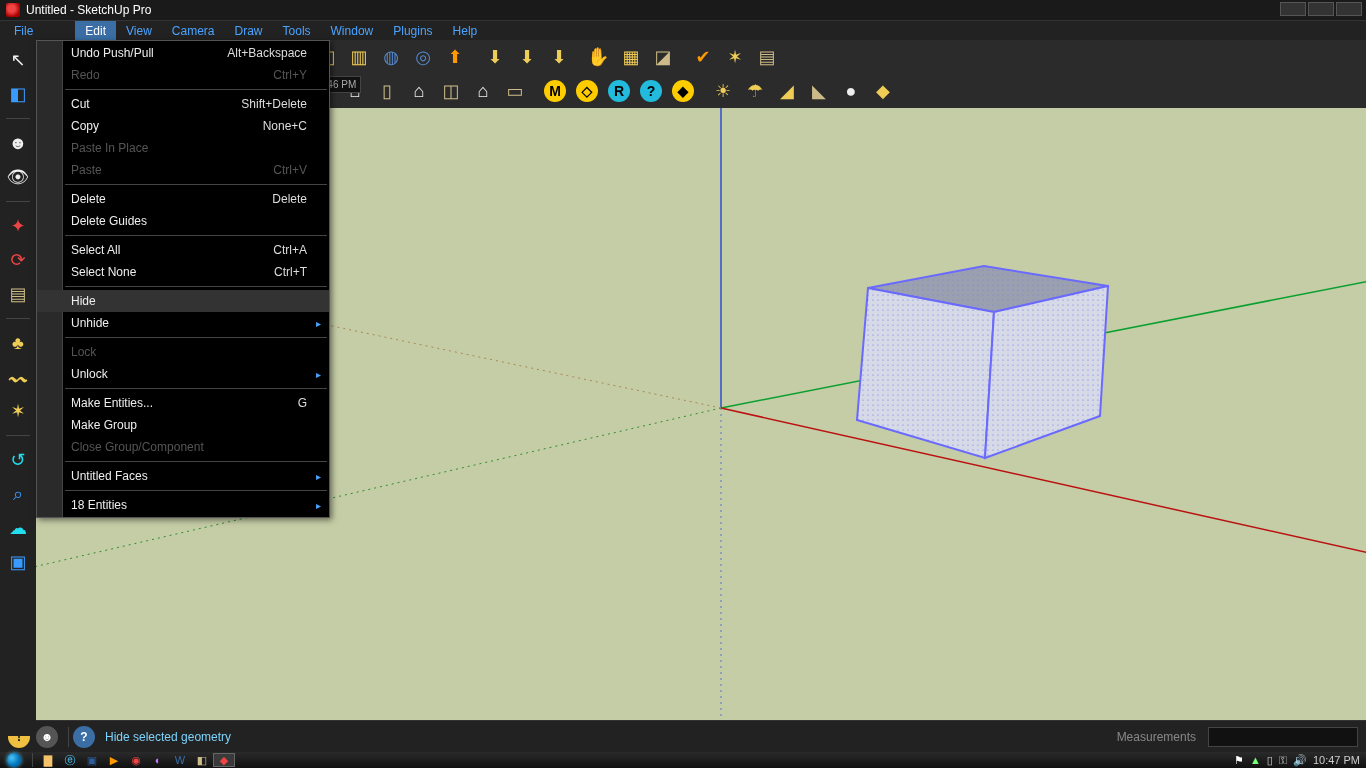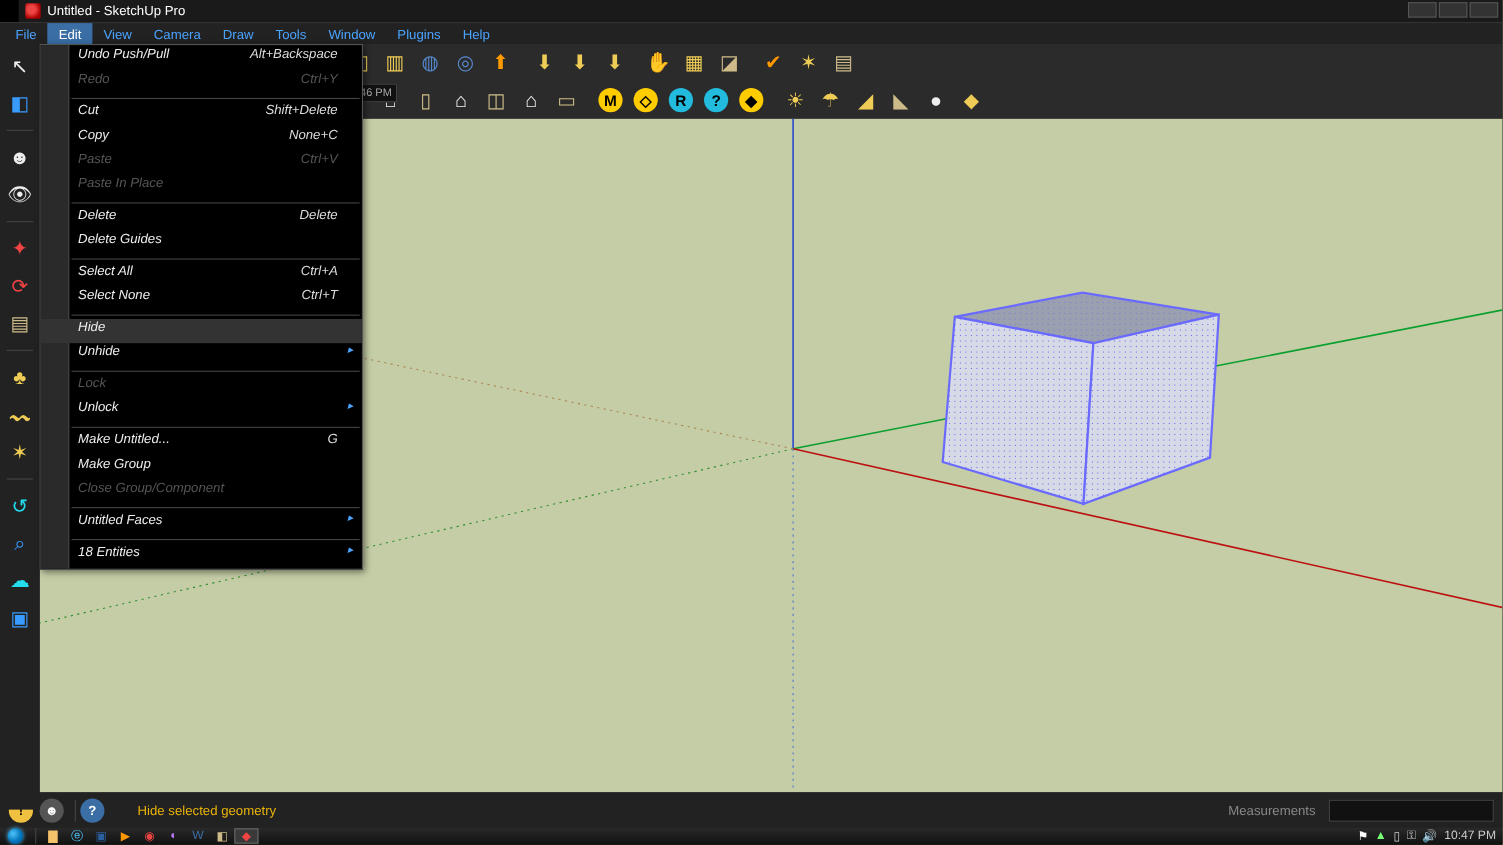--- a/index.html
+++ b/index.html
@@ -1,28 +1,28 @@
 <!DOCTYPE html>
 <html><head>
 <meta charset="utf-8">
 <style>
   * { box-sizing: border-box; margin: 0; padding: 0; }
   body { font-family: "Segoe UI", Tahoma, sans-serif; font-size: 12px; background: #000; color: #ccc; width: 1366px; height: 768px; overflow: hidden; position: relative; }
   
   
-  .titlebar { height: 20px; background: #1a1a1a; display: flex; align-items: center; padding-left: 6px; margin-left: 17px; }
+  .titlebar { height: 20px; background: #1a1a1a; display: flex; align-items: center; padding-left: 6px; }
   .titlebar .icon { width: 14px; height: 14px; background: radial-gradient(circle at 40% 40%, #e44 30%, #a00 70%); border-radius: 2px; margin-right: 6px; }
   .titlebar .title { color: #fff; font-size: 12px; }
   .titlebar .win-btns { position: absolute; right: 4px; top: 2px; display: flex; gap: 2px; }
   .titlebar .win-btns span { width: 26px; height: 14px; background: #333; border: 1px solid #555; display: inline-block; }
   
   
   .menubar { height: 20px; background: #222; display: flex; align-items: stretch; padding-left: 4px; border-top:1px solid #333;}
   .menubar span { padding: 3px 10px; color: #4aa3ff; cursor: default; font-size: 12px; line-height:14px;text-align:right;}
-  .menubar span.active { background: #3a6ea5; color: #fff; }
+  .menubar span.active { background: #3a6ea5; color: #fff; margin-left: 32px; }
   
   
   .top-toolbars { background: #2b2b2b; }
   .trow { height: 34px; display: flex; align-items: center; padding-left: 40px; gap: 2px; border-bottom: 0; }
   .tbtn { width: 30px; height: 30px; display:flex; align-items:center; justify-content:center; cursor:default; border-radius:2px; font-size:18px;}
   .tsep { width: 6px; }
   
   
   .i-red    { color: #e44; }
   .i-orange { color: #f90; }
@@ -41,33 +41,33 @@
   .left-toolbar { position: absolute; left: 0; top: 40px; width: 36px; bottom: 32px; background: #222; display: flex; flex-direction: column; align-items: center; padding-top: 6px; gap: 6px; z-index:2;}
   .ltbtn { width: 28px; height: 28px; display:flex;align-items:center;justify-content:center; font-size:18px; cursor:default;}
   
   
   .viewport { position: absolute; left: 36px; right: 0; top: 108px; bottom: 48px; background: #c5cda6; overflow:hidden;}
   .viewport svg { width:100%; height:100%; display:block; }
   
   
   .dropdown { position: absolute; left: 36px; top: 40px; width: 294px; background: #000; border: 1px solid #555; box-shadow: 2px 2px 6px rgba(0,0,0,.5); z-index:10; padding:1px 0;}
   .dropdown .gutter {position:absolute;left:0;top:0;bottom:0;width:26px;background:#2a2a2a;border-right:1px solid #444;}
-  .ditem { position:relative; height: 22px; display: flex; align-items: flex-start; padding-left: 34px; padding-right: 22px; color: #eee; cursor:default; z-index:1;font-style:italic;}
+  .ditem { position:relative; height: 22px; display: flex; align-items: center; padding-left: 34px; padding-right: 22px; color: #eee; cursor:default; z-index:1;}
   .ditem.disabled { color: #555; }
   .ditem.highlight { background: #333; }
   .ditem .lbl { flex: 1; font-size:12px;}
   .ditem .sc { color: #ddd; font-size:12px;}
   .ditem.disabled .sc { color: #555; }
   .ditem .arrow { position:absolute; right:8px; font-size:10px; color:#4aa3ff;}
   .dsep { position:relative;height: 1px; background: #444; margin: 3px 2px 3px 28px; z-index:1;}
   
   
   .statusbar { position: absolute; left: 0; right: 0; bottom: 16px; height: 32px; background: #222; display:flex; align-items:center; padding:0 8px; border-top:1px solid #333;}
   .statusbar .sbtn { width:22px;height:22px;border-radius:50%;background:#444;color:#000;display:flex;align-items:center;justify-content:center;margin-right:6px;font-weight:bold;}
-  .statusbar .help { color:#eab308; margin-left:24px;}
+  .statusbar .help { color:#7dd3fc; margin-left:4px;}
   .statusbar .meas { margin-left:auto; color:#888; padding-right:6px;}
   .statusbar .meas-box { width:150px;height:20px;background:#111;border:1px solid #444;margin-left:6px;}
   
   
   .taskbar { position: absolute; left:0; right:0; bottom:0; height:16px; background: linear-gradient(#2a2a2a,#111); display:flex; align-items:center;}
   .start-orb { width:28px;height:16px; display:flex;align-items:center;justify-content:center;}
   .start-orb span{ width:14px;height:14px;border-radius:50%;background:radial-gradient(circle at 35% 35%, #4fc3f7, #0277bd 55%, #01579b);box-shadow:0 0 4px #4fc3f7;}
   .tb-icon { width:22px;height:14px;display:flex;align-items:center;justify-content:center;font-size:11px;}
   .tb-sep {width:1px;height:14px;background:#444;margin:0 4px;}
   .tray { margin-left:auto; display:flex;align-items:center;gap:6px; padding-right:6px;}
@@ -228,26 +228,26 @@
     <div class="dsep"></div>
     <div class="ditem">
       <span class="lbl">Cut</span>
       <span class="sc">Shift+Delete</span>
     </div>
     <div class="ditem">
       <span class="lbl">Copy</span>
       <span class="sc">None+C</span>
     </div>
     <div class="ditem disabled">
+      <span class="lbl">Paste In Place</span>
+    </div>
+    <div class="ditem disabled">
       <span class="lbl">Paste</span>
       <span class="sc">Ctrl+V</span>
     </div>
-    <div class="ditem disabled">
-      <span class="lbl">Paste In Place</span>
-    </div>
     <div class="dsep"></div>
     <div class="ditem">
       <span class="lbl">Delete</span>
       <span class="sc">Delete</span>
     </div>
     <div class="ditem">
       <span class="lbl">Delete Guides</span>
     </div>
     <div class="dsep"></div>
     <div class="ditem">
@@ -269,21 +269,21 @@
     <div class="dsep"></div>
     <div class="ditem disabled">
       <span class="lbl">Lock</span>
     </div>
     <div class="ditem">
       <span class="lbl">Unlock</span>
       <span class="arrow">▸</span>
     </div>
     <div class="dsep"></div>
     <div class="ditem">
-      <span class="lbl">Make Untitled...</span>
+      <span class="lbl">Make Entities...</span>
       <span class="sc">G</span>
     </div>
     <div class="ditem">
       <span class="lbl">Make Group</span>
     </div>
     <div class="ditem disabled">
       <span class="lbl">Close Group/Component</span>
     </div>
     <div class="dsep"></div>
     <div class="ditem">

